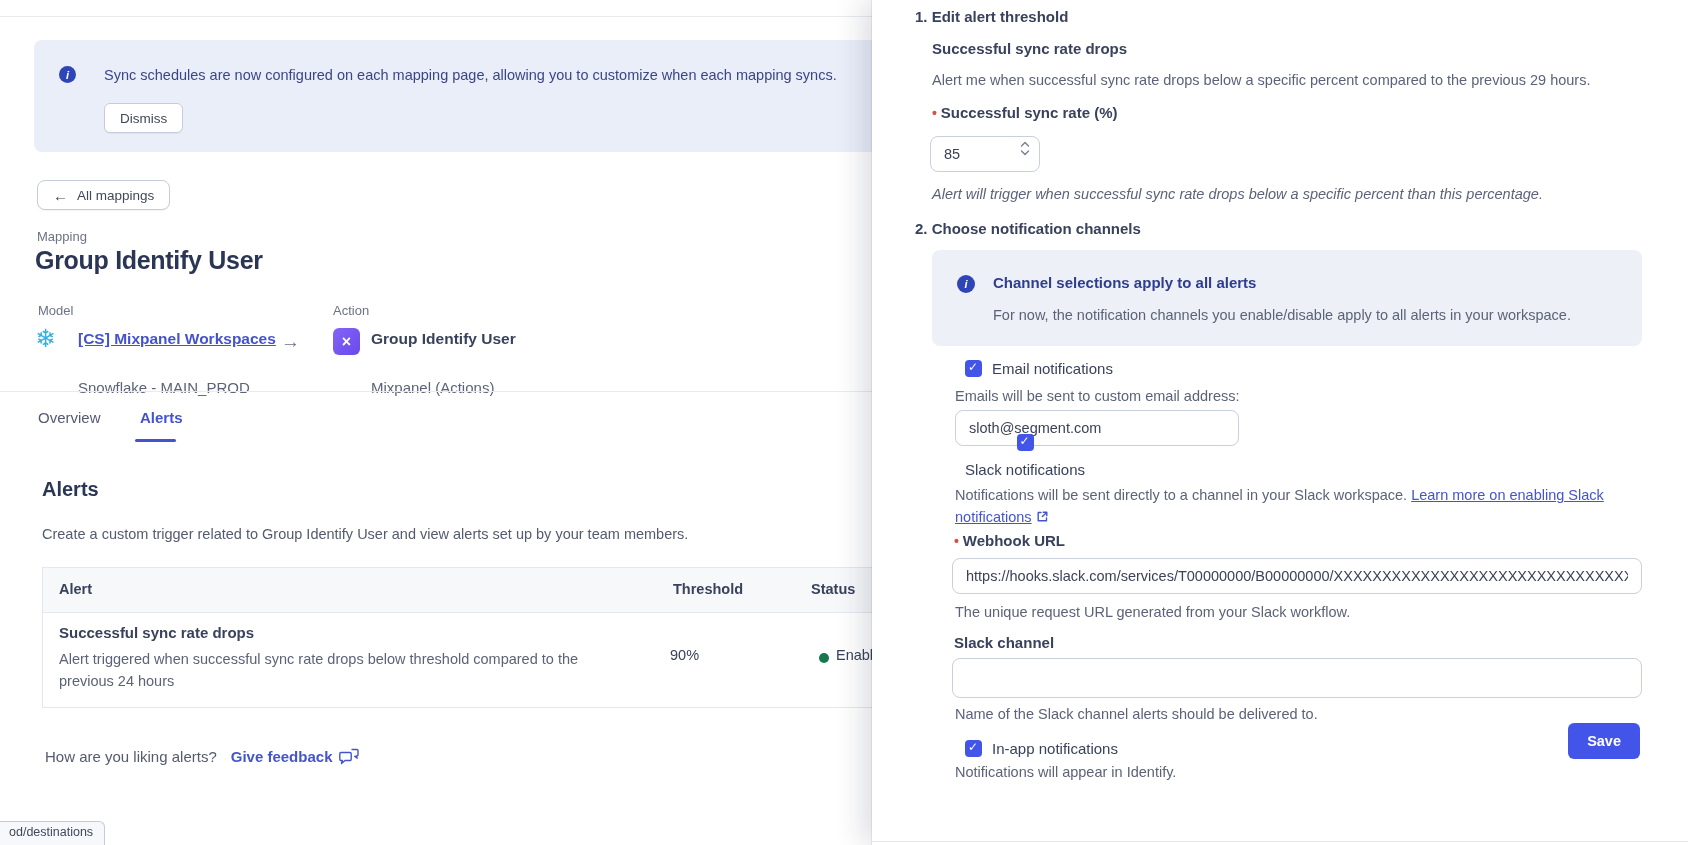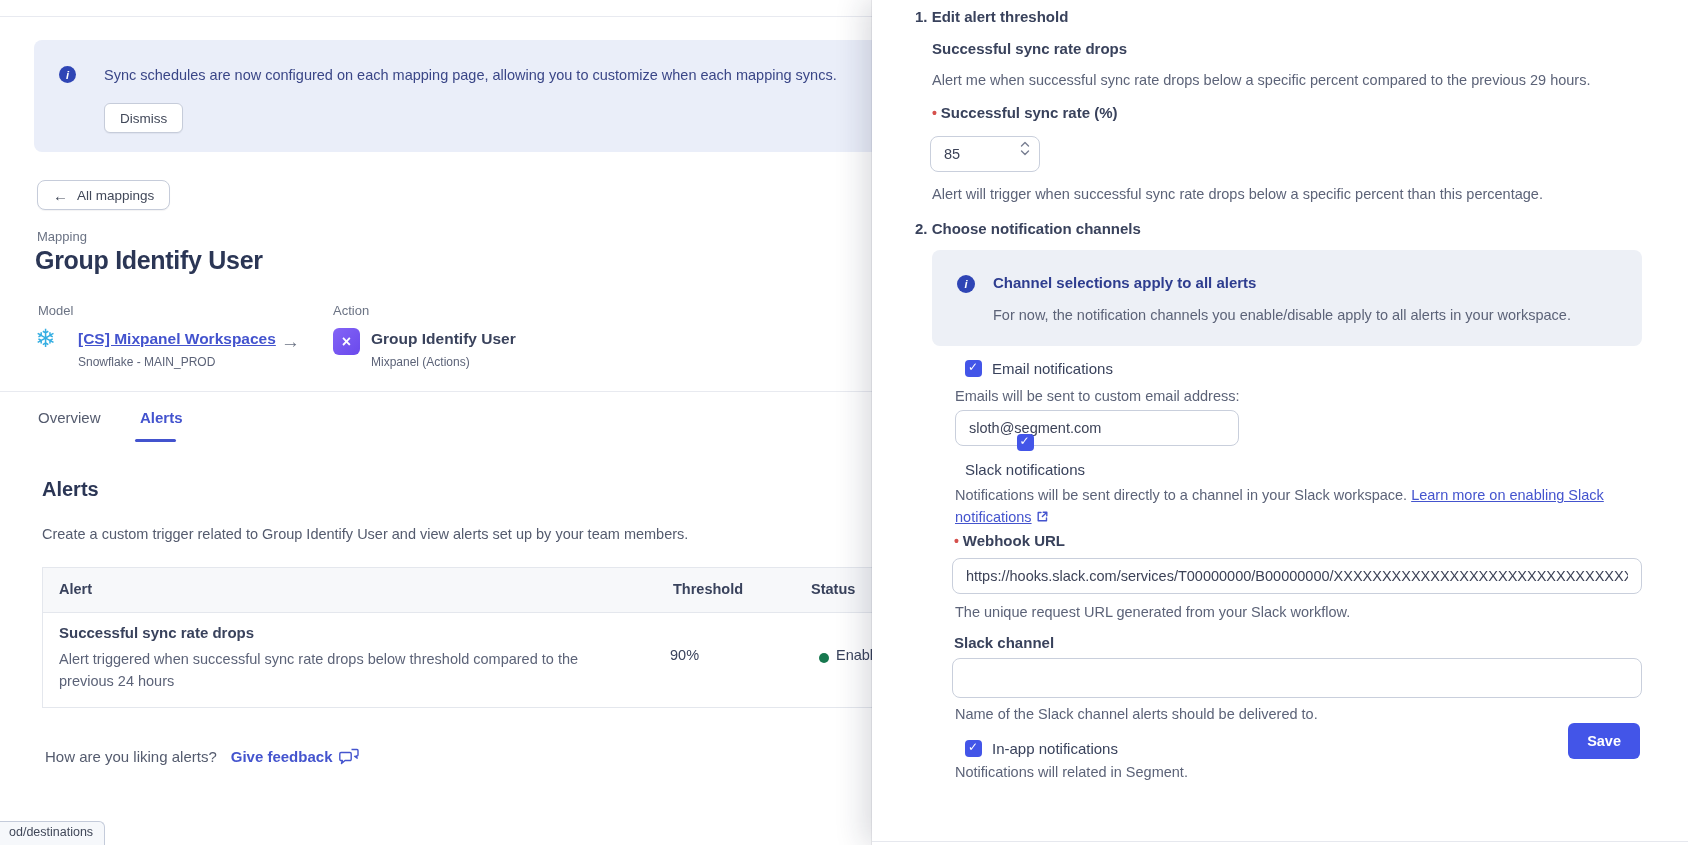--- a/index.html
+++ b/index.html
@@ -26,21 +26,21 @@
   .all-mappings { position:absolute; left:37px; top:180px; border-radius:8px; gap:9px; }
   .all-mappings .arr { font-size:15px; color:#414859; }
 
   .tiny-label { position:absolute; font-size:13px; color:#6B7384; }
   .page-title { position:absolute; left:35px; top:246px; font-size:25px; font-weight:700;
     color:#2B3655; letter-spacing:-0.3px; }
 
   .snowflake { position:absolute; left:35px; top:326px; font-size:25px; color:#35AEE2; line-height:1; }
   .model-link { position:absolute; left:78px; top:330px; font-size:15.5px; font-weight:600;
     color:#4353CE; text-decoration:underline; cursor:pointer; }
-  .sub-text { position:absolute; font-size:12px; color:#5C6378; }
+  .sub-text { position:absolute; font-size:15px; color:#5C6378;margin-top:24px; }
   .flow-arrow { position:absolute; left:281px; top:331px; font-size:19px; color:#6B7384; }
   .mp-icon { position:absolute; left:333px; top:328px; width:27px; height:27px; border-radius:6px;
     background:linear-gradient(135deg,#8464F6,#6A49EC); color:#fff; font-size:16px; font-weight:700;
     display:flex; align-items:center; justify-content:center; }
   .action-name { position:absolute; left:371px; top:330px; font-size:15.5px; font-weight:600; color:#39425C; }
 
   .divider { position:absolute; top:391px; left:0; right:0; height:1px; background:#E8EAF0; }
 
   .tab { position:absolute; top:409px; font-size:15px; cursor:pointer; }
   .tab-overview { left:38px; color:#545B6E; font-weight:500; }
@@ -197,21 +197,21 @@
       <input class="tinput" type="text" value="85" style="">
       <span class="steppers">
         <svg width="10" height="6" viewBox="0 0 10 6">
             <path d="M1.5 5 L5 1.5 L8.5 5" stroke="#787F92" stroke-width="1.4" fill="none" stroke-linecap="round" stroke-linejoin="round"></path>
           </svg>
         <svg width="10" height="6" viewBox="0 0 10 6">
             <path d="M1.5 1 L5 4.5 L8.5 1" stroke="#787F92" stroke-width="1.4" fill="none" stroke-linecap="round" stroke-linejoin="round"></path>
           </svg>
       </span>
     </div>
-    <div class="d-text" style="top:186px;">Alert will trigger when successful sync rate drops below a specific percent than this percentage.</div>
+    <div class="d-text" style="top:186px;font-style:italic;">Alert will trigger when successful sync rate drops below a specific percent than this percentage.</div>
 
     <div class="d-h" style="top:220px;">2. Choose notification channels</div>
 
     <div class="callout">
       <span class="info-circle">i</span>
       <div class="callout-title">Channel selections apply to all alerts</div>
       <div class="callout-body">For now, the notification channels you enable/disable apply to all alerts in your workspace.</div>
     </div>
 
     <div class="cbrow" style="top:360px;">
@@ -238,18 +238,18 @@
     <div class="d-subtext" style="top:604px;">The unique request URL generated from your Slack workflow.</div>
 
     <div class="d-sublabel" style="top:634px;">Slack channel</div>
     <input class="tinput channel-input" type="text" value="" style="">
     <div class="d-subtext" style="top:706px;">Name of the Slack channel alerts should be delivered to.</div>
 
     <div class="cbrow" style="top:740px;">
       <span class="cb"></span>
       <span class="cb-label">In-app notifications</span>
     </div>
-    <div class="d-subtext" style="top:764px;">Notifications will related in Segment.</div>
+    <div class="d-subtext" style="top:764px;">Notifications will appear in Identify.</div>
 
     <button class="save-btn">Save</button>
     <div class="drawer-footer-line"></div>
   </div>
 </div>
 
 </body></html>

